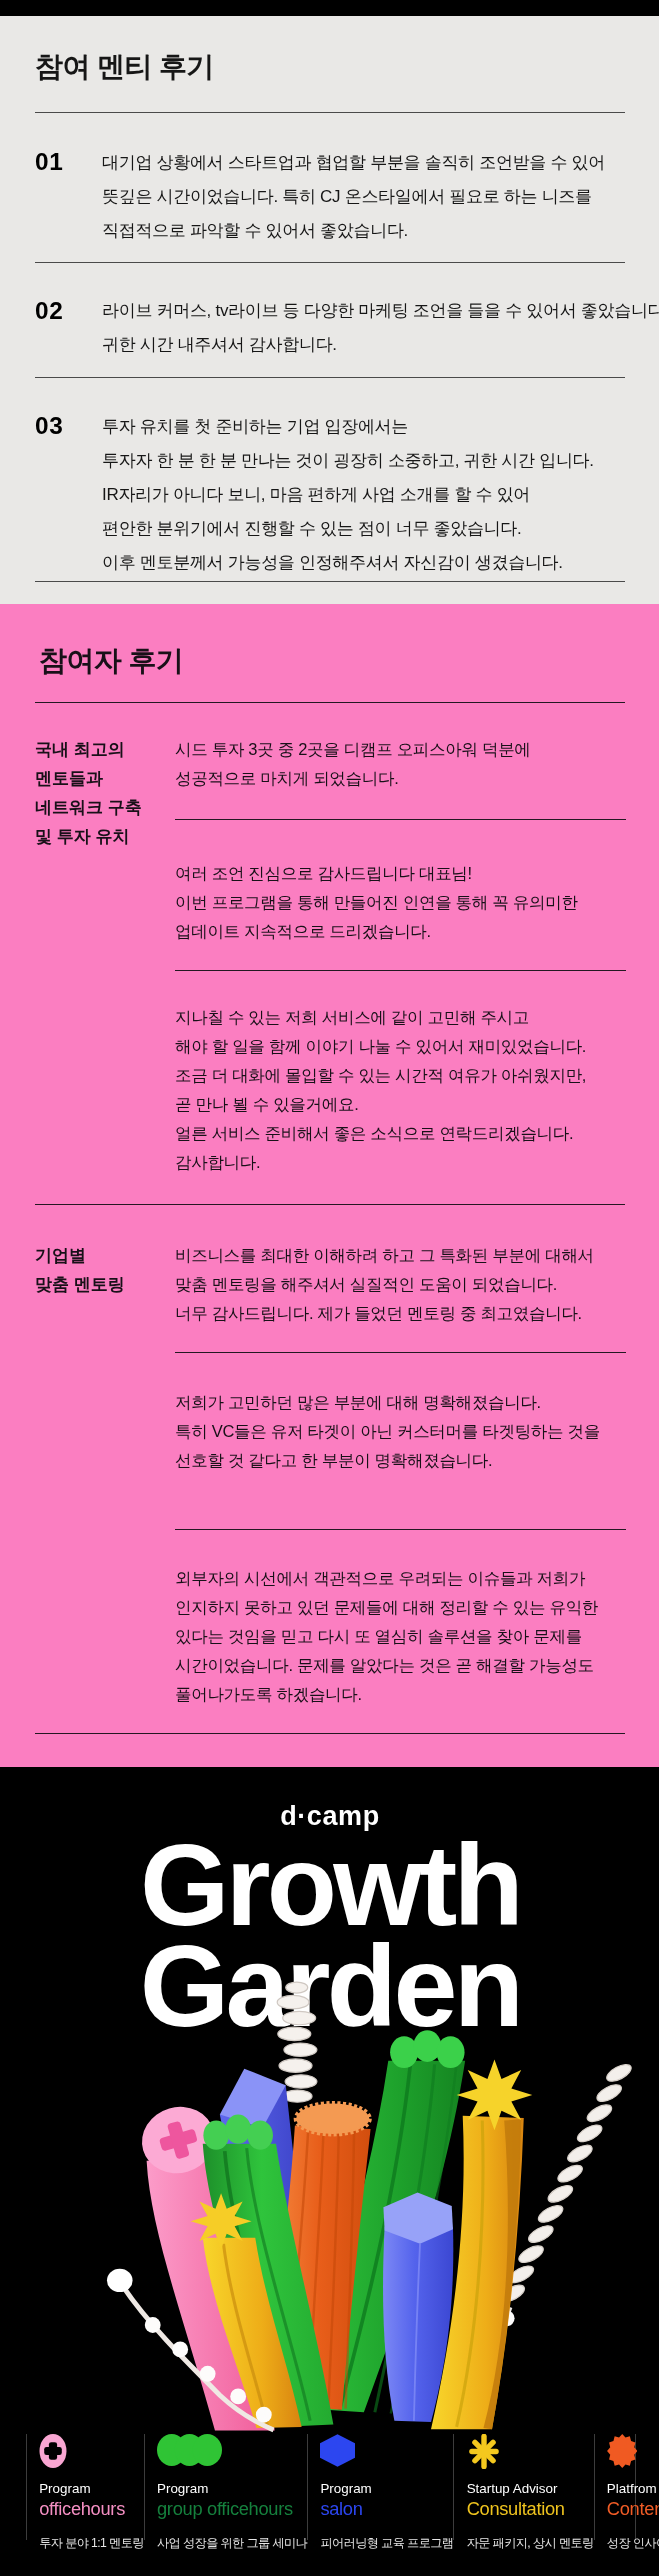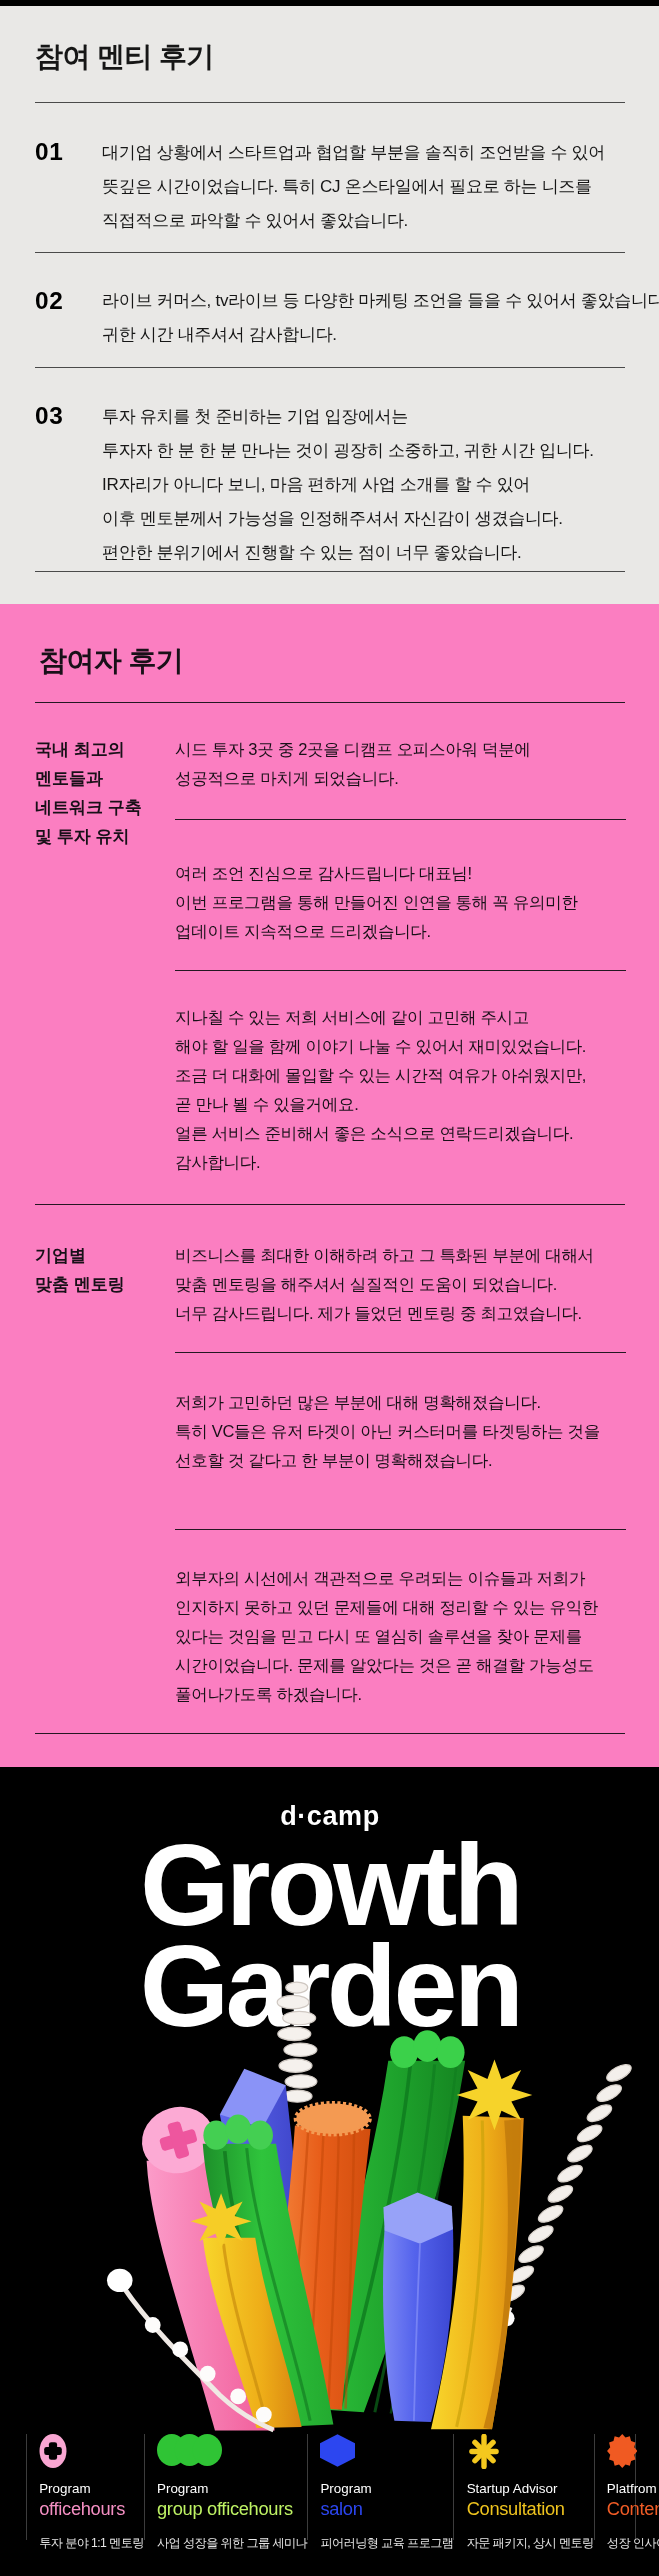--- a/index.html
+++ b/index.html
@@ -1,21 +1,21 @@
 <!DOCTYPE html>
 <html style="font-size:9.8px"><head>
 <meta charset="utf-8">
 <style>
   html,body{margin:0;padding:0;background:#000;}
   body{width:660px;font-family:"Liberation Sans","DejaVu Sans",sans-serif;}
   .page{position:relative;width:660px;height:2576px;overflow:hidden;background:#000;}
   .nowrap{white-space:nowrap;}
 
   
-  .sec-gray{position:absolute;left:0;top:6px;width:660px;height:604px;background:#e9e8e6;color:#161616;}
+  .sec-gray{position:absolute;left:0;top:16px;width:660px;height:604px;background:#e9e8e6;color:#161616;}
   .sec-title{position:absolute;left:35px;font-size:28px;font-weight:800;letter-spacing:-0.6px;}
   .rule{position:absolute;left:35px;width:590px;height:1.2px;background:#4a4a4a;}
   .num{position:absolute;left:35px;font-size:24.4px;font-weight:800;color:#000000;letter-spacing:0.6px;}
   .itext{position:absolute;left:102px;font-size:17px;line-height:34px;letter-spacing:-0.3px;}
 
   
   .sec-pink{position:absolute;left:0;top:604px;width:660px;height:1163px;background:#fb7ec1;color:#181018;}
   .sec-pink .rule{background:#241722;}
   .subrule{position:absolute;left:175px;width:451px;height:1.2px;background:#241722;}
   .glabel{position:absolute;left:35px;font-size:17px;font-weight:700;line-height:29px;}
@@ -62,22 +62,22 @@
       </div>
     </div>
     <div class="rule" style="top:361px;"></div>
 
     <div>
       <div class="num" style="top:396px;text-align:right;">03</div>
       <div class="itext" style="top:394px;">
         <div class="nowrap">투자 유치를 첫 준비하는 기업 입장에서는</div>
         <div class="nowrap">투자자 한 분 한 분 만나는 것이 굉장히 소중하고, 귀한 시간 입니다.</div>
         <div class="nowrap">IR자리가 아니다 보니, 마음 편하게 사업 소개를 할 수 있어</div>
+        <div class="nowrap">편안한 분위기에서 진행할 수 있는 점이 너무 좋았습니다.</div>
         <div class="nowrap">이후 멘토분께서 가능성을 인정해주셔서 자신감이 생겼습니다.</div>
-        <div class="nowrap">편안한 분위기에서 진행할 수 있는 점이 너무 좋았습니다.</div>
       </div>
     </div>
     <div class="rule" style="top:565px;"></div>
   </section>
 
   <section class="sec-pink">
     <h1 class="sec-title nowrap" style="top:34px;margin:4px;">참여자 후기</h1>
     <div class="rule" style="top:98px;"></div>
 
     <div class="glabel" style="top:131px;">
@@ -302,21 +302,21 @@
         <div class="picon">
           <svg width="65" height="32" viewBox="0 0 106 52">
             <g fill="#2fc435">
               <ellipse cx="24" cy="26" rx="24" ry="26"></ellipse>
               <ellipse cx="53" cy="26" rx="24" ry="26"></ellipse>
               <ellipse cx="82" cy="26" rx="24" ry="26"></ellipse>
             </g>
           </svg>
         </div>
         <div class="pcat nowrap">Program</div>
-        <div class="pname nowrap" style="color:#bef264">group officehours</div>
+        <div class="pname nowrap" style="color:#15803d">group officehours</div>
         <div class="pdesc nowrap">사업 성장을 위한 그룹 세미나</div>
       </div>
 
       <div class="pcol">
         <div class="picon">
           <svg width="35" height="33" viewBox="0 0 58 54">
             <polygon points="29,0 58,15 58,39 29,54 0,39 0,15" fill="#2c46f0"></polygon>
           </svg>
         </div>
         <div class="pcat nowrap">Program</div>

